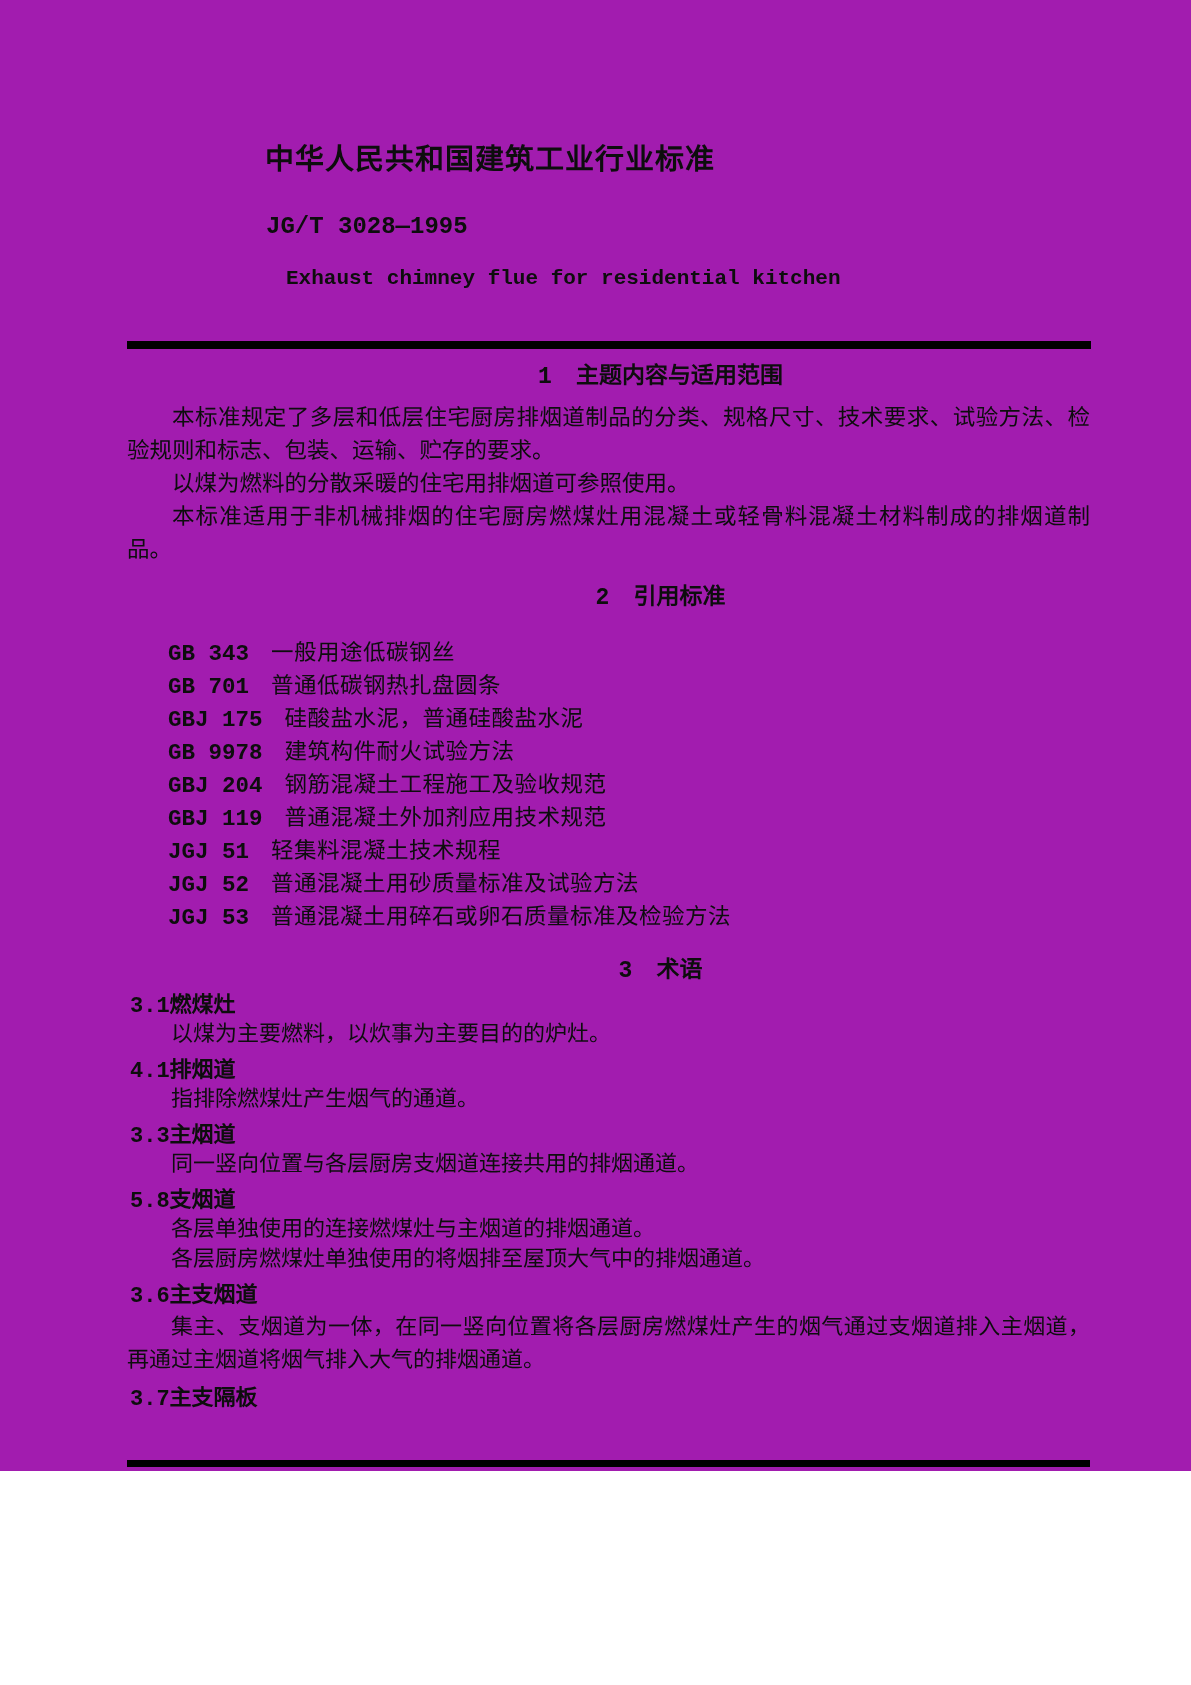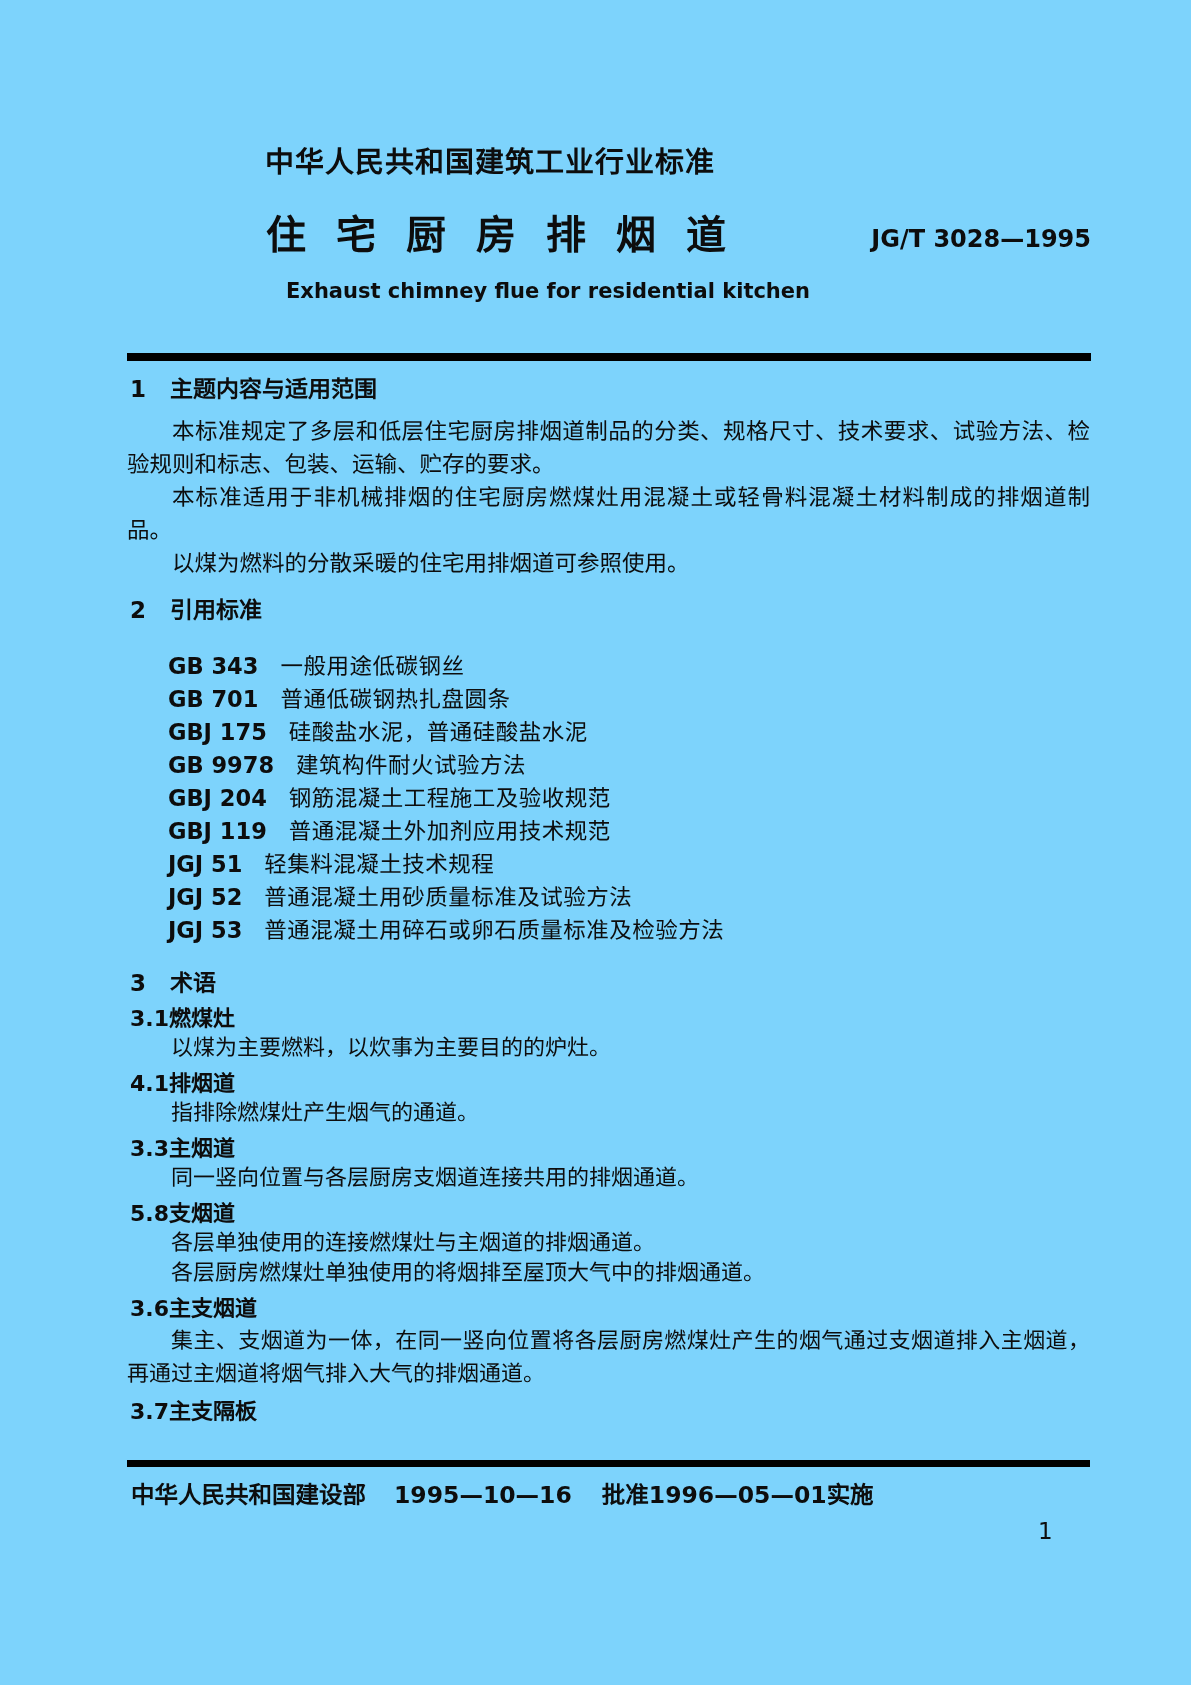--- a/index.html
+++ b/index.html
@@ -5,23 +5,24 @@
   * { margin: 0; padding: 0; box-sizing: border-box; }
   html, body { background: #ffffff; }
   body {
     font-family: "DejaVu Sans", "Liberation Sans", sans-serif;
     color: #0d0d0d;
     -webkit-font-smoothing: antialiased;
   }
   .page {
     position: relative;
     width: 1191px;
-    height: 1685px;
-    background: #7dd3fc;
+    height: 1471px;
+    background: #a21caf;
     overflow: hidden;
+    font-family: Liberation Mono, monospace;
   }
 
   
   .std-class {
     margin: 146px 0 0 265px;
     font-size: 29px;
     line-height: 32px;
     font-weight: bold;
     letter-spacing: 1px;
   }
@@ -57,20 +58,21 @@
     margin: 50px 100px 0 127px;
   }
 
   
   .sec-heading {
     margin-left: 130px;
     font-size: 23px;
     line-height: 28px;
     font-weight: bold;
     white-space: nowrap;
+    text-align: center;
   }
   .sec-heading .sec-no { display: inline-block; margin-right: 24px; }
   #sec1-heading { margin-top: 14px; }
   #sec2-heading { margin-top: 16px; }
   #sec3-heading { margin-top: 22px; }
 
   
   .para {
     width: 963px;
     margin-left: 127px;
@@ -145,34 +147,33 @@
   }
 </style>
 </head>
 <body>
 
 <div class="page">
 
   <div class="std-class">中华人民共和国建筑工业行业标准</div>
 
   <div class="title-row">
-    <div class="doc-title">住宅厨房排烟道</div>
     <div class="std-number">JG/T 3028—1995</div>
   </div>
 
   <div class="title-en">Exhaust chimney flue for residential kitchen</div>
 
   <div class="rule-top"></div>
 
   <div class="sec-heading" id="sec1-heading">
     <span class="sec-no">1</span><span>主题内容与适用范围</span>
   </div>
   <div class="para" id="p1">本标准规定了多层和低层住宅厨房排烟道制品的分类、规格尺寸、技术要求、试验方法、检验规则和标志、包装、运输、贮存的要求。</div>
+  <div class="para">以煤为燃料的分散采暖的住宅用排烟道可参照使用。</div>
   <div class="para">本标准适用于非机械排烟的住宅厨房燃煤灶用混凝土或轻骨料混凝土材料制成的排烟道制品。</div>
-  <div class="para">以煤为燃料的分散采暖的住宅用排烟道可参照使用。</div>
 
   <div class="sec-heading" id="sec2-heading">
     <span class="sec-no">2</span><span>引用标准</span>
   </div>
 
   <div class="ref-list">
     <div class="ref-row">
       <span class="ref-code">GB 343</span><span class="ref-title">一般用途低碳钢丝</span>
     </div>
     <div class="ref-row">

